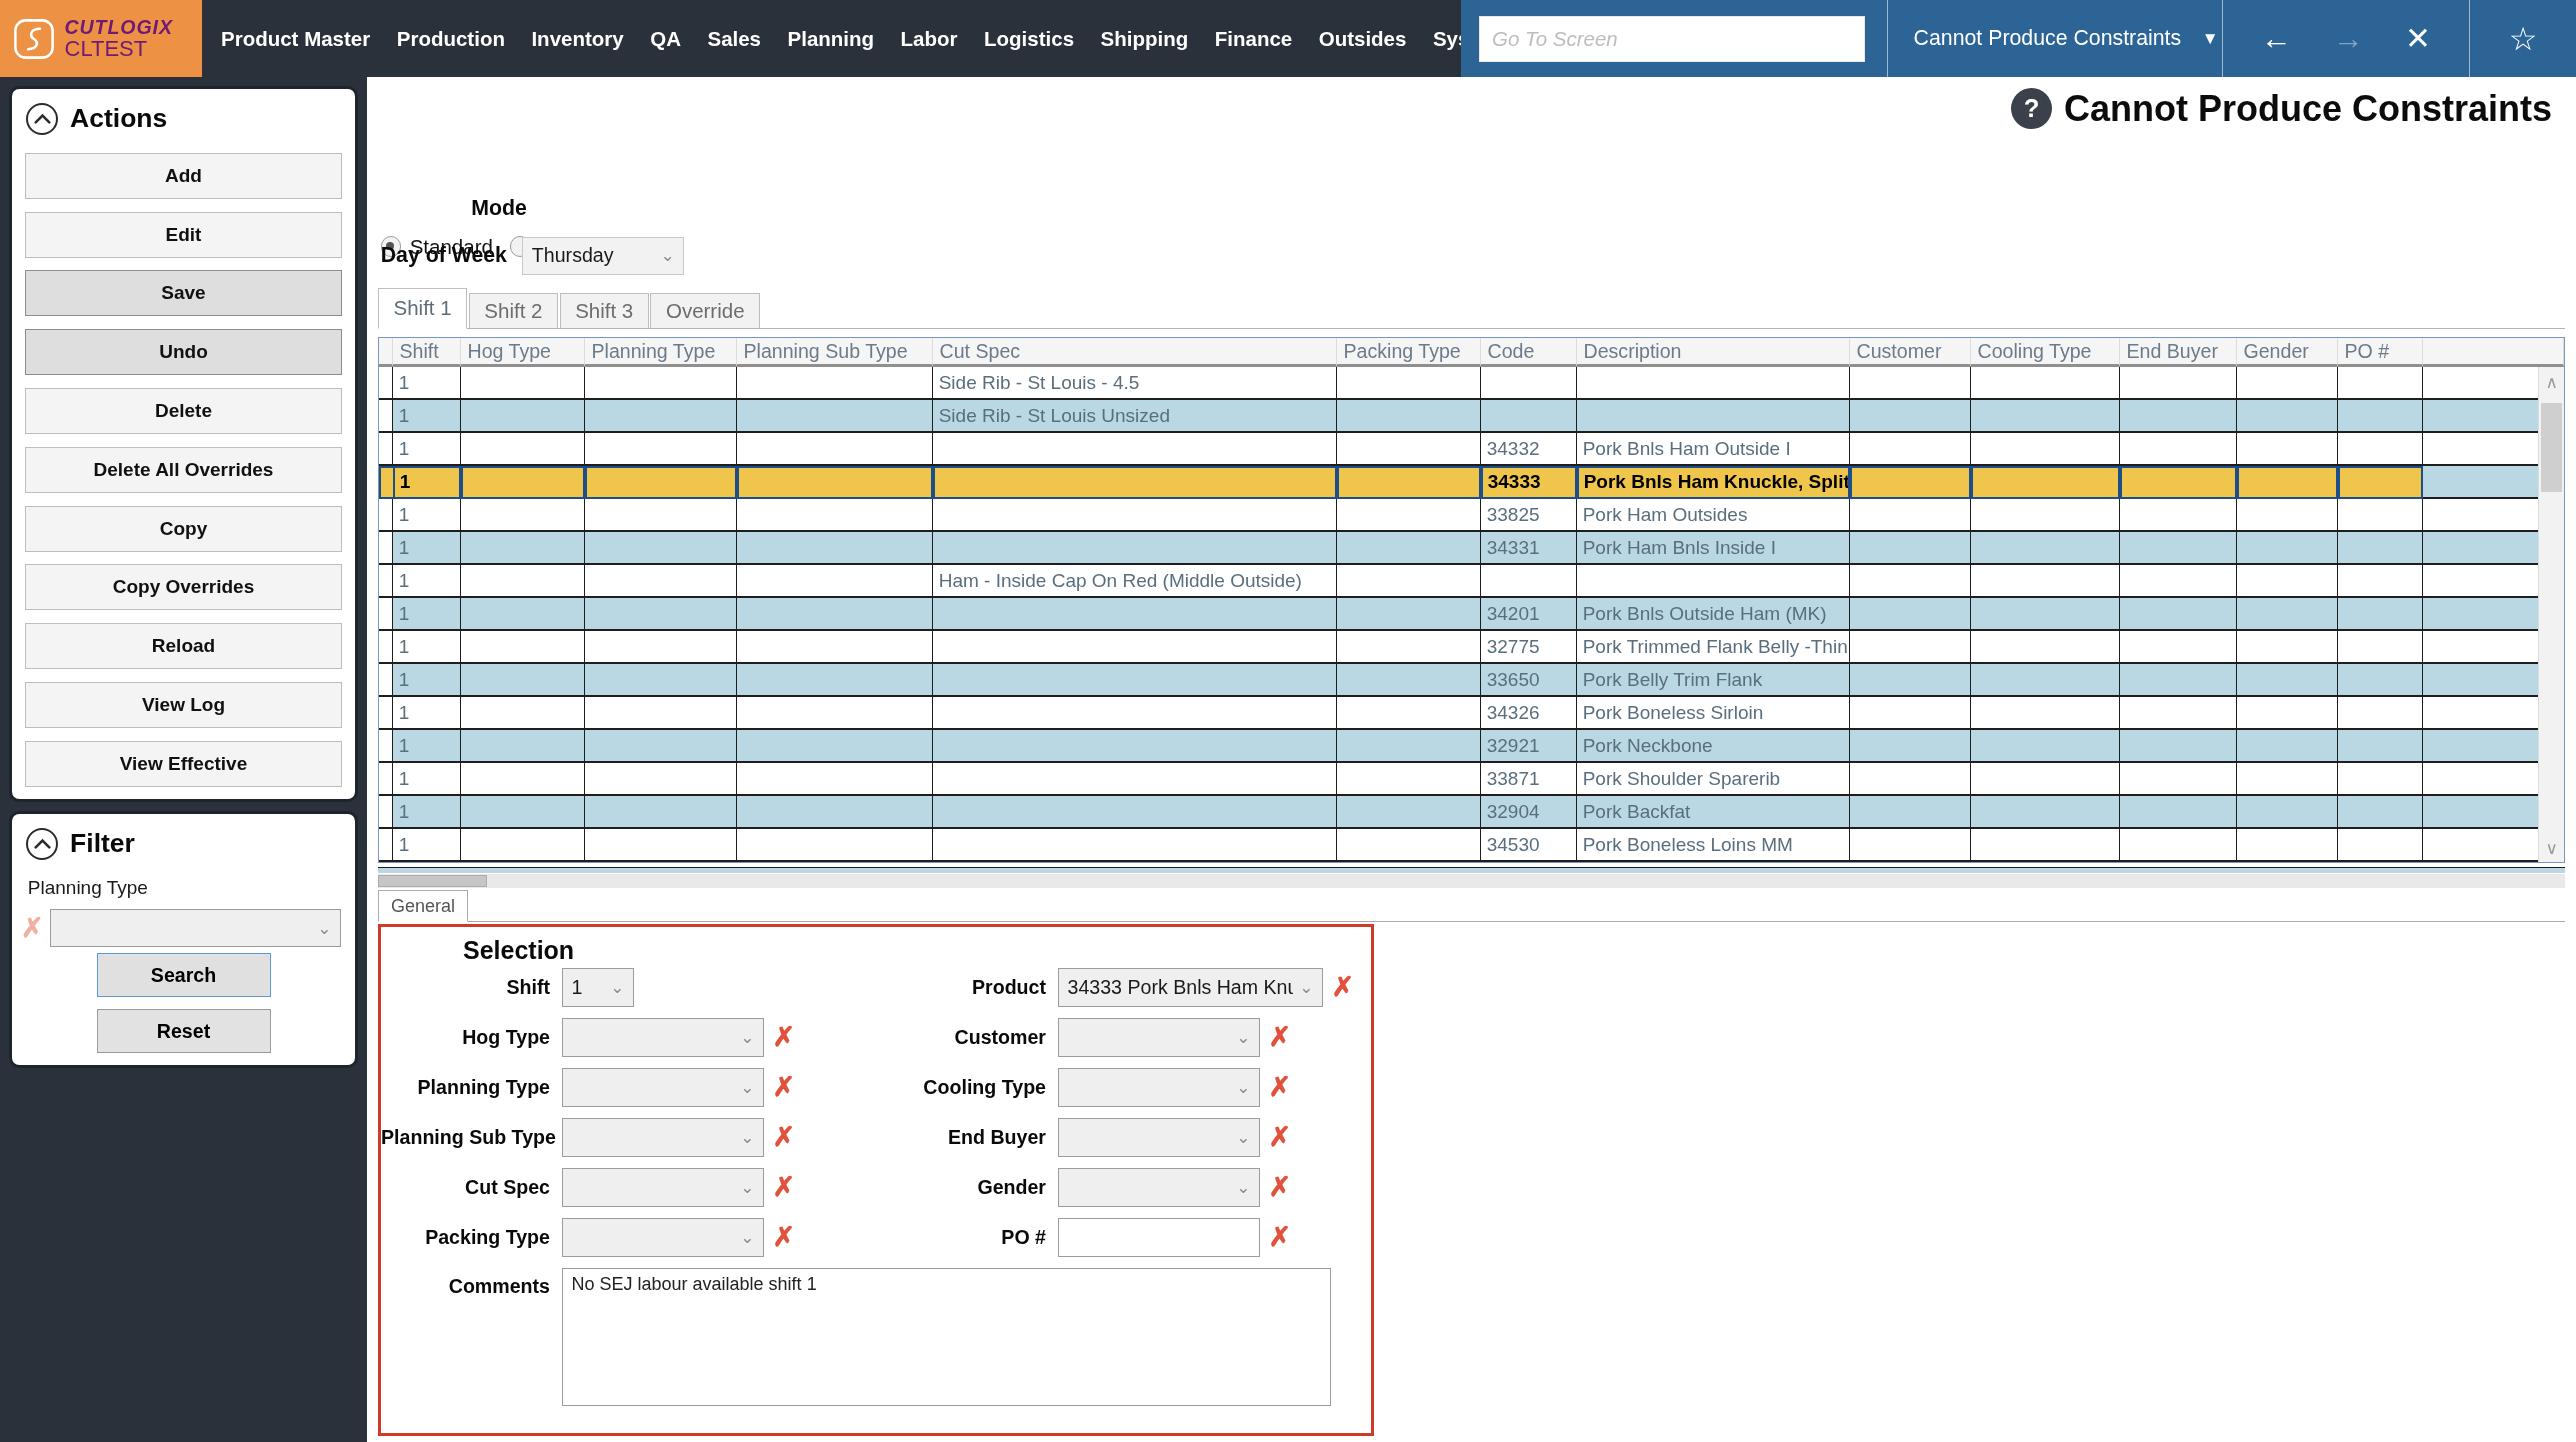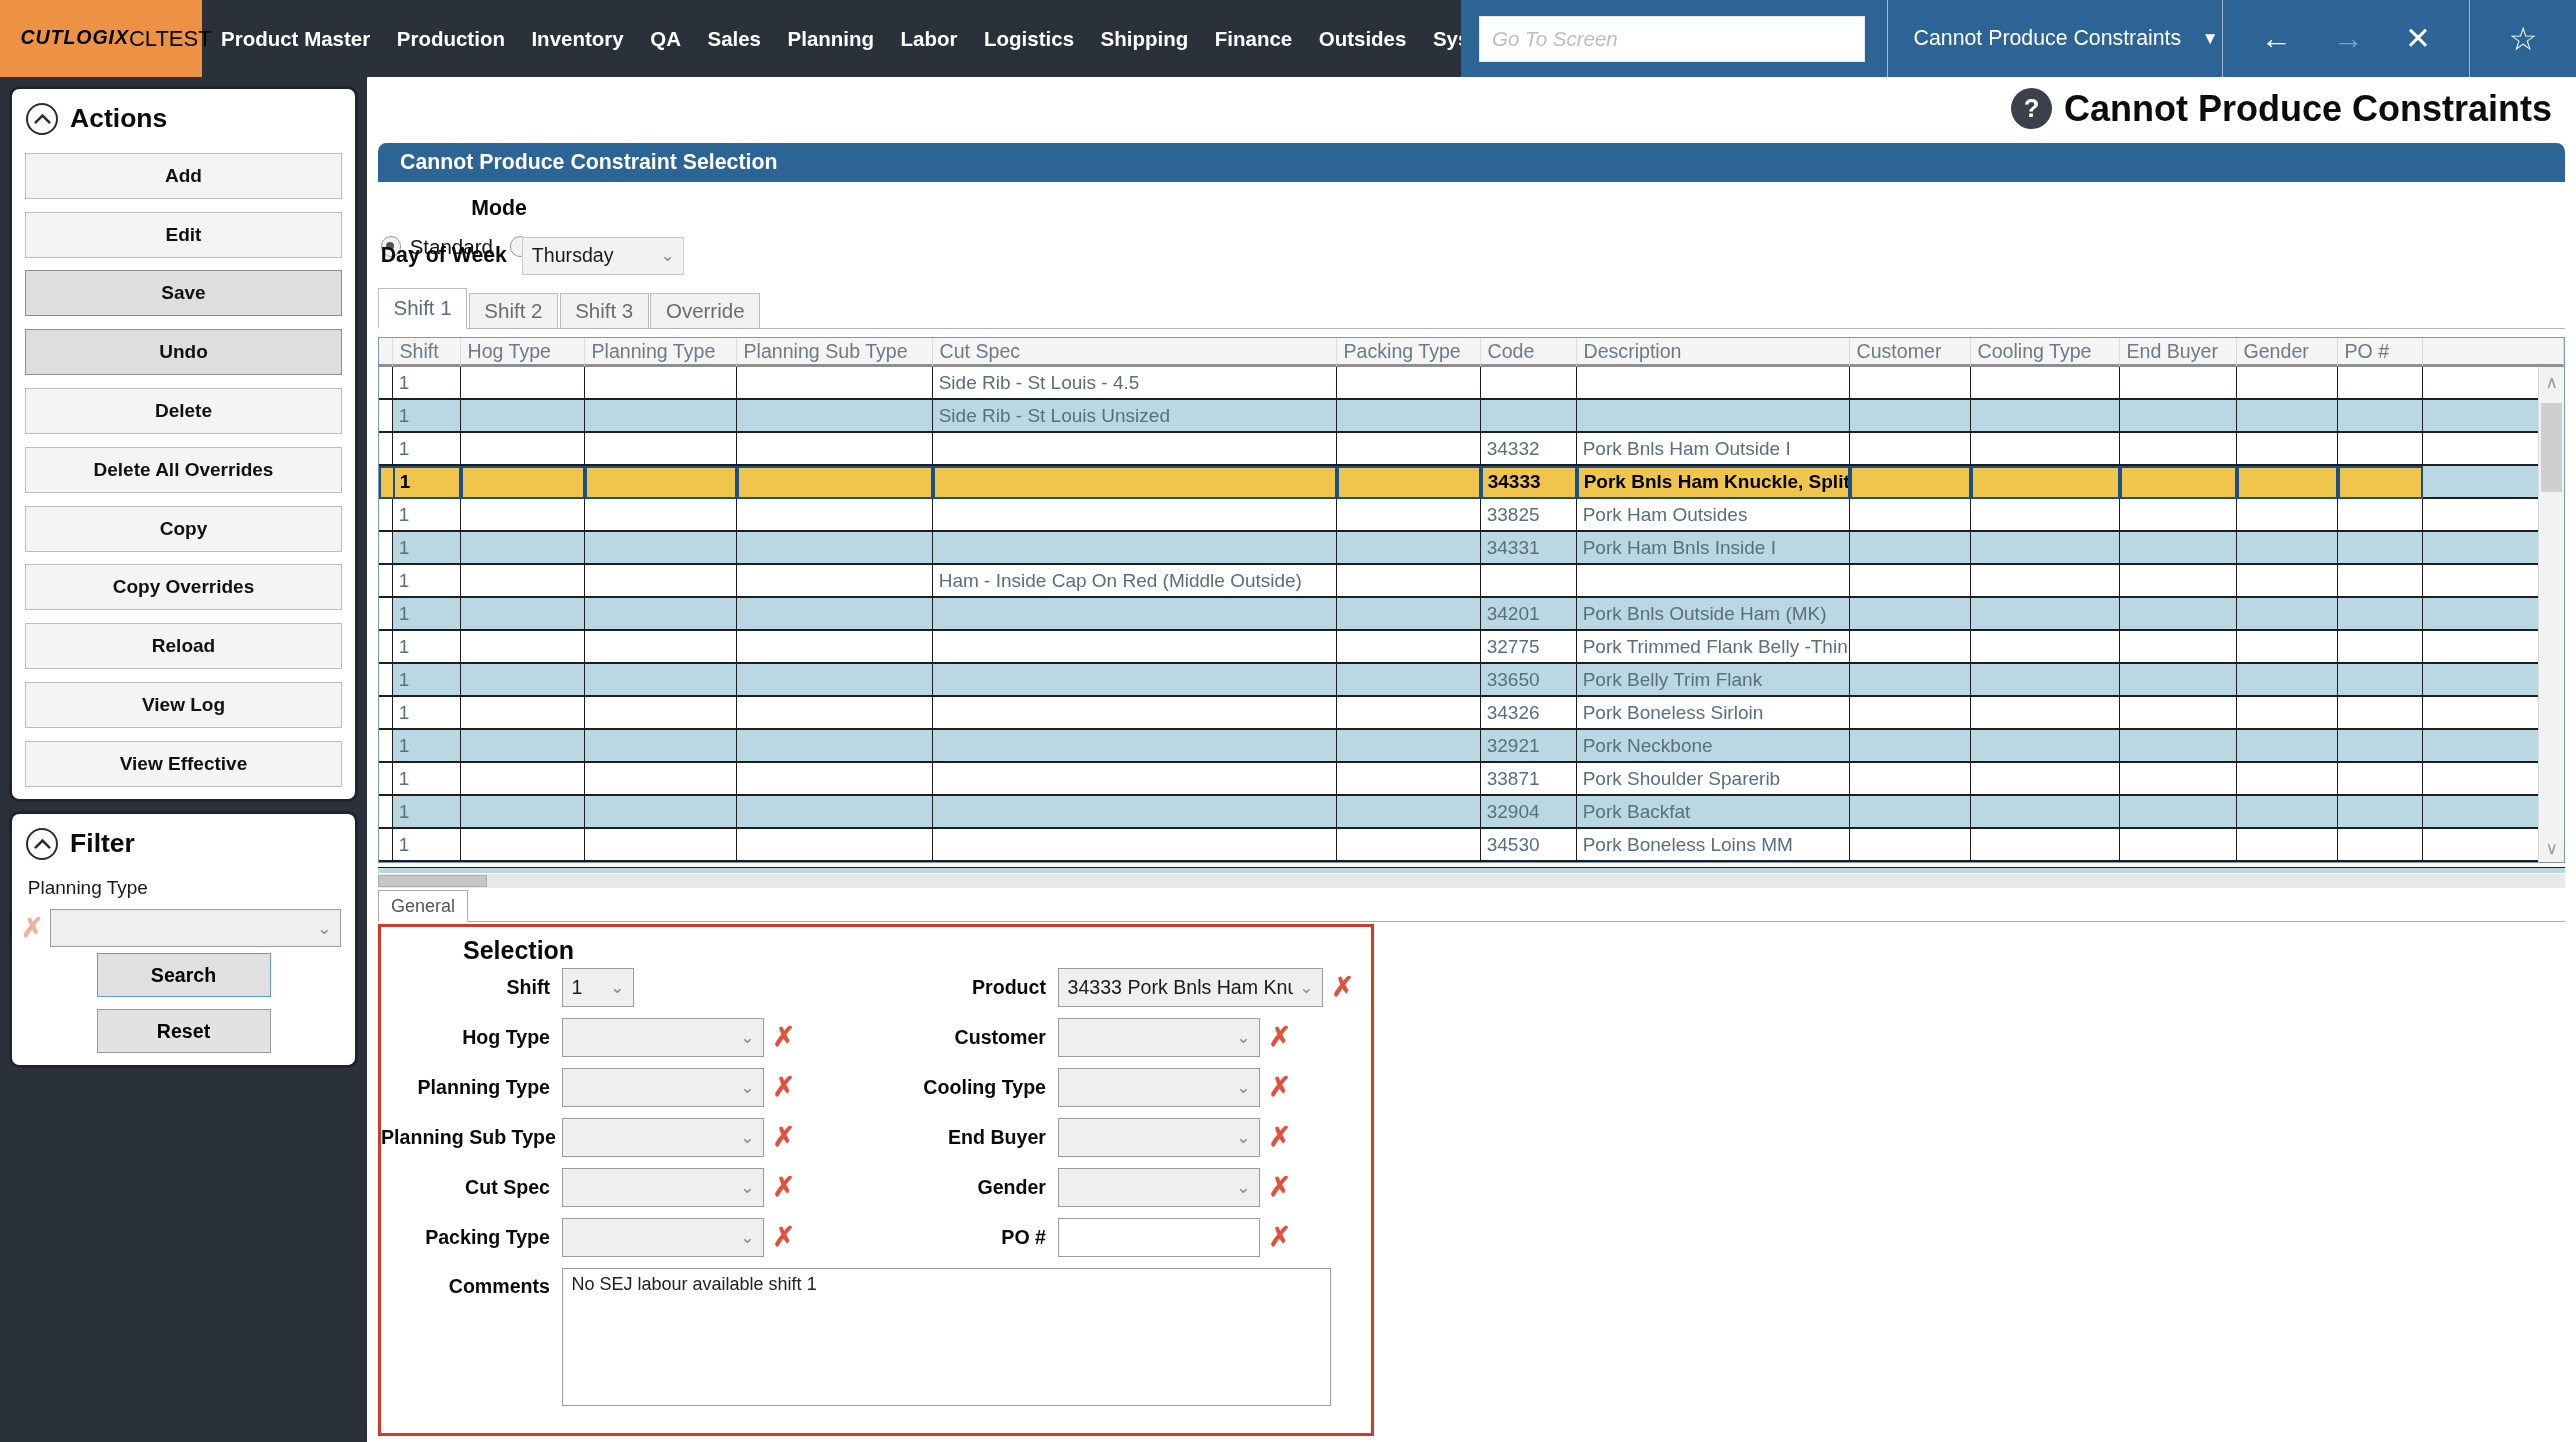--- a/index.html
+++ b/index.html
@@ -3,21 +3,21 @@
 <meta charset="utf-8">
 <style>
   * { box-sizing: border-box; margin: 0; padding: 0; }
   html,body { background:#fff; }
   body { font-family: "Liberation Sans", sans-serif; }
   #app { position:relative; width:2576px; height:1442px; background:#fff; overflow:hidden; }
 
   
   #topbar { position:absolute; left:0; top:0; width:2576px; height:77px; background:#2A313B; display:flex; }
   #logo { width:202px; height:77px; background:#ED9245; display:flex; align-items:center; padding-left:12px; gap:8.5px; flex:none; }
-  #logo .ltxt { display:flex; line-height:1.05; color:#000000; }
+  #logo .ltxt { display:flex; flex-direction:column; line-height:1.05; color:#701a75; }
   #logo .brand { font-size:19.6px; font-weight:bold; font-style:italic; letter-spacing:0.9px; }
   #logo .env { font-size:22px; }
   #nav { display:flex; align-items:center; gap:26.5px; padding-left:19px; flex:none;justify-content:space-between; }
   .nav-item { color:#fff; font-weight:bold; font-size:20.5px; cursor:pointer; white-space:nowrap; }
   #tb-right { position:absolute; left:1461px; top:0; right:0; height:77px; background:#2D6496; display:flex; align-items:center; }
   #goto-input { margin-left:18px; width:386px; height:46px; border:0.9px solid #e8e8e8; font-size:20.5px; padding:0 12px; font-family:"Liberation Sans",sans-serif; }
   #goto-input::placeholder { color:#bdbdbd; font-style:italic; }
   .tb-sec { height:77px; display:flex; align-items:center; border-left:1.7px solid rgba(255,255,255,.55); }
   #screen-dd { margin-left:22px; padding:0 25.6px; gap:20.5px; width:335px; cursor:pointer; }
   #screen-dd .dd-label { color:#fff; font-size:21.3px; white-space:nowrap; }
@@ -194,23 +194,20 @@
       <button id="reset-btn" class="fbtn">Reset</button>
     </section>
   </aside>
 
   <main id="main">
     <div id="title-row">
       <span id="help-ico">?</span>
       <span id="page-title">Cannot Produce Constraints</span>
     </div>
 
-    <div id="section-bar">
-      <span>Cannot Produce Constraint Selection</span>
-    </div>
 
     <div id="mode-row">
       <span class="blabel">Mode</span>
       <span id="mode-options" style="display:flex;align-items:center;gap:17px;">
           <span class="radio-opt">
             <span class="radio on"></span>
             <span class="rtext">Standard</span>
           </span>
           <span class="radio-opt">
             <span class="radio"></span>

